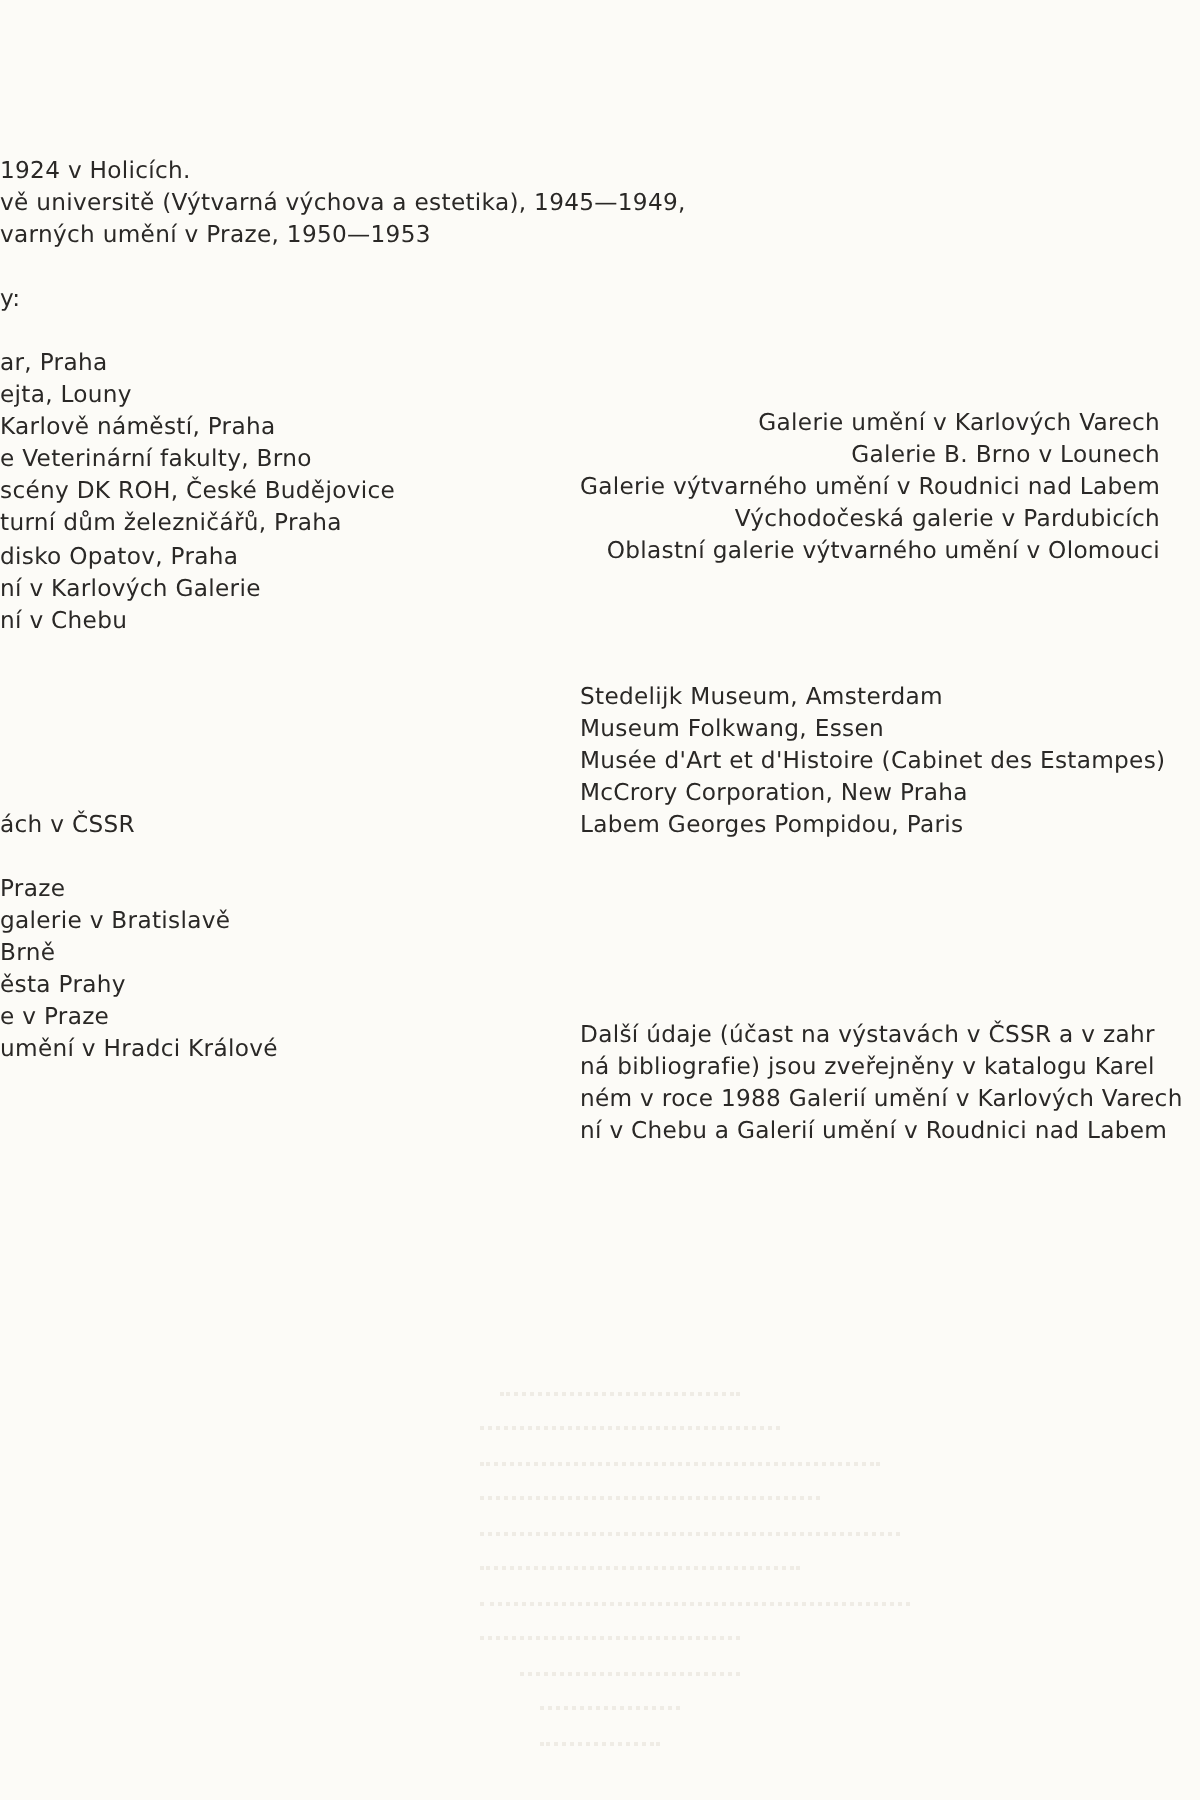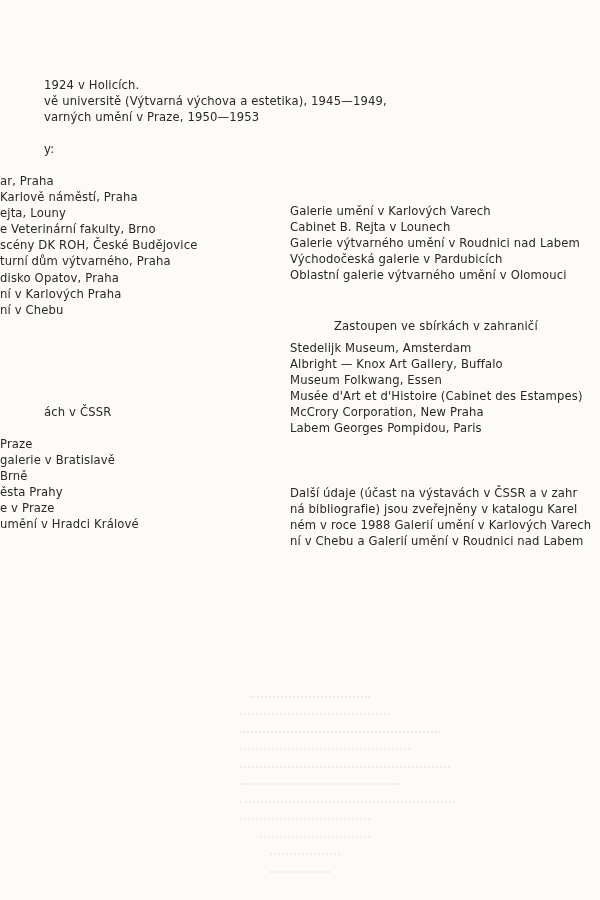--- a/index.html
+++ b/index.html
@@ -18,21 +18,20 @@
     .page {
       position: absolute;
       inset: 0;
     }
     .line {
       position: absolute;
       white-space: nowrap;
       font-size: 11.6px;
       line-height: 16px;
       letter-spacing: 0.15px;
-      padding-left: 44px;
     }
     .col-left { left: 0; }
     .col-right { left: 290px; }
     .bleed {
       position: absolute;
       left: 240px;
       top: 680px;
       width: 240px;
       color: #ece9e1;
       font-size: 9.5px;
@@ -58,61 +57,59 @@
 <div class="page">
 
   <div class="line col-left" style="top:77px;">1924 v Holicích.</div>
   <div class="line col-left" style="top:93px;text-align:center;">vě universitě (Výtvarná výchova a estetika), 1945—1949,</div>
   <div class="line col-left" style="top:109px;">varných umění v Praze, 1950—1953</div>
 
   <div class="line col-left" style="top:141px;">y:</div>
 
   <div class="list-block col-left" style="top:173px;">
     <div class="row">ar, Praha</div>
+    <div class="row">ejta, Louny</div>
     <div class="row">Karlově náměstí, Praha</div>
-    <div class="row">ejta, Louny</div>
     <div class="row">e Veterinární fakulty, Brno</div>
     <div class="row">scény DK ROH, České Budějovice</div>
-    <div class="row">turní dům výtvarného, Praha</div>
+    <div class="row">turní dům železničářů, Praha</div>
     <div class="row">disko Opatov, Praha</div>
-    <div class="row">ní v Karlových Praha</div>
+    <div class="row">ní v Karlových Galerie</div>
     <div class="row">ní v Chebu</div>
   </div>
 
   <div class="line col-left" style="top:404px;">ách v ČSSR</div>
 
   <div class="list-block col-left" style="top:436px;">
     <div class="row">Praze</div>
     <div class="row">galerie v Bratislavě</div>
     <div class="row"> Brně</div>
     <div class="row">ěsta Prahy</div>
     <div class="row">e v Praze</div>
     <div class="row"> umění v Hradci Králové</div>
   </div>
 
-  <div class="list-block col-right" style="top:203px;">
+  <div class="list-block col-right" style="top:203px;text-align:right;">
     <div class="row">Galerie umění v Karlových Varech</div>
-    <div class="row">Cabinet B. Rejta v Lounech</div>
+    <div class="row">Galerie B. Brno v Lounech</div>
     <div class="row">Galerie výtvarného umění v Roudnici nad Labem</div>
     <div class="row">Východočeská galerie v Pardubicích</div>
     <div class="row">Oblastní galerie výtvarného umění v Olomouci</div>
   </div>
 
-  <div class="line col-right" style="top:318px;">Zastoupen ve sbírkách v zahraničí</div>
 
   <div class="list-block col-right" style="top:340px;">
     <div class="row">Stedelijk Museum, Amsterdam</div>
-    <div class="row">Albright — Knox Art Gallery, Buffalo</div>
     <div class="row">Museum Folkwang, Essen</div>
     <div class="row">Musée d'Art et d'Histoire (Cabinet des Estampes)</div>
     <div class="row">McCrory Corporation, New Praha</div>
     <div class="row">Labem Georges Pompidou, Paris</div>
   </div>
 
-  <div class="list-block col-right" style="top:485px;">
+  <div class="list-block col-right" style="top:509px;">
     <div class="row">Další údaje (účast na výstavách v ČSSR a v zahr</div>
     <div class="row">ná bibliografie) jsou zveřejněny v katalogu Karel</div>
     <div class="row">ném v roce 1988 Galerií umění v Karlových Varech</div>
     <div class="row">ní v Chebu a Galerií umění v Roudnici nad Labem</div>
   </div>
 
   <div class="bleed">
     <div style="margin-left:10px;width:120px;border-bottom:2px dotted #efece5;"></div>
     <div style="width:150px;border-bottom:2px dotted #efece5;"></div>
     <div style="width:200px;border-bottom:2px dotted #efece5;"></div>

